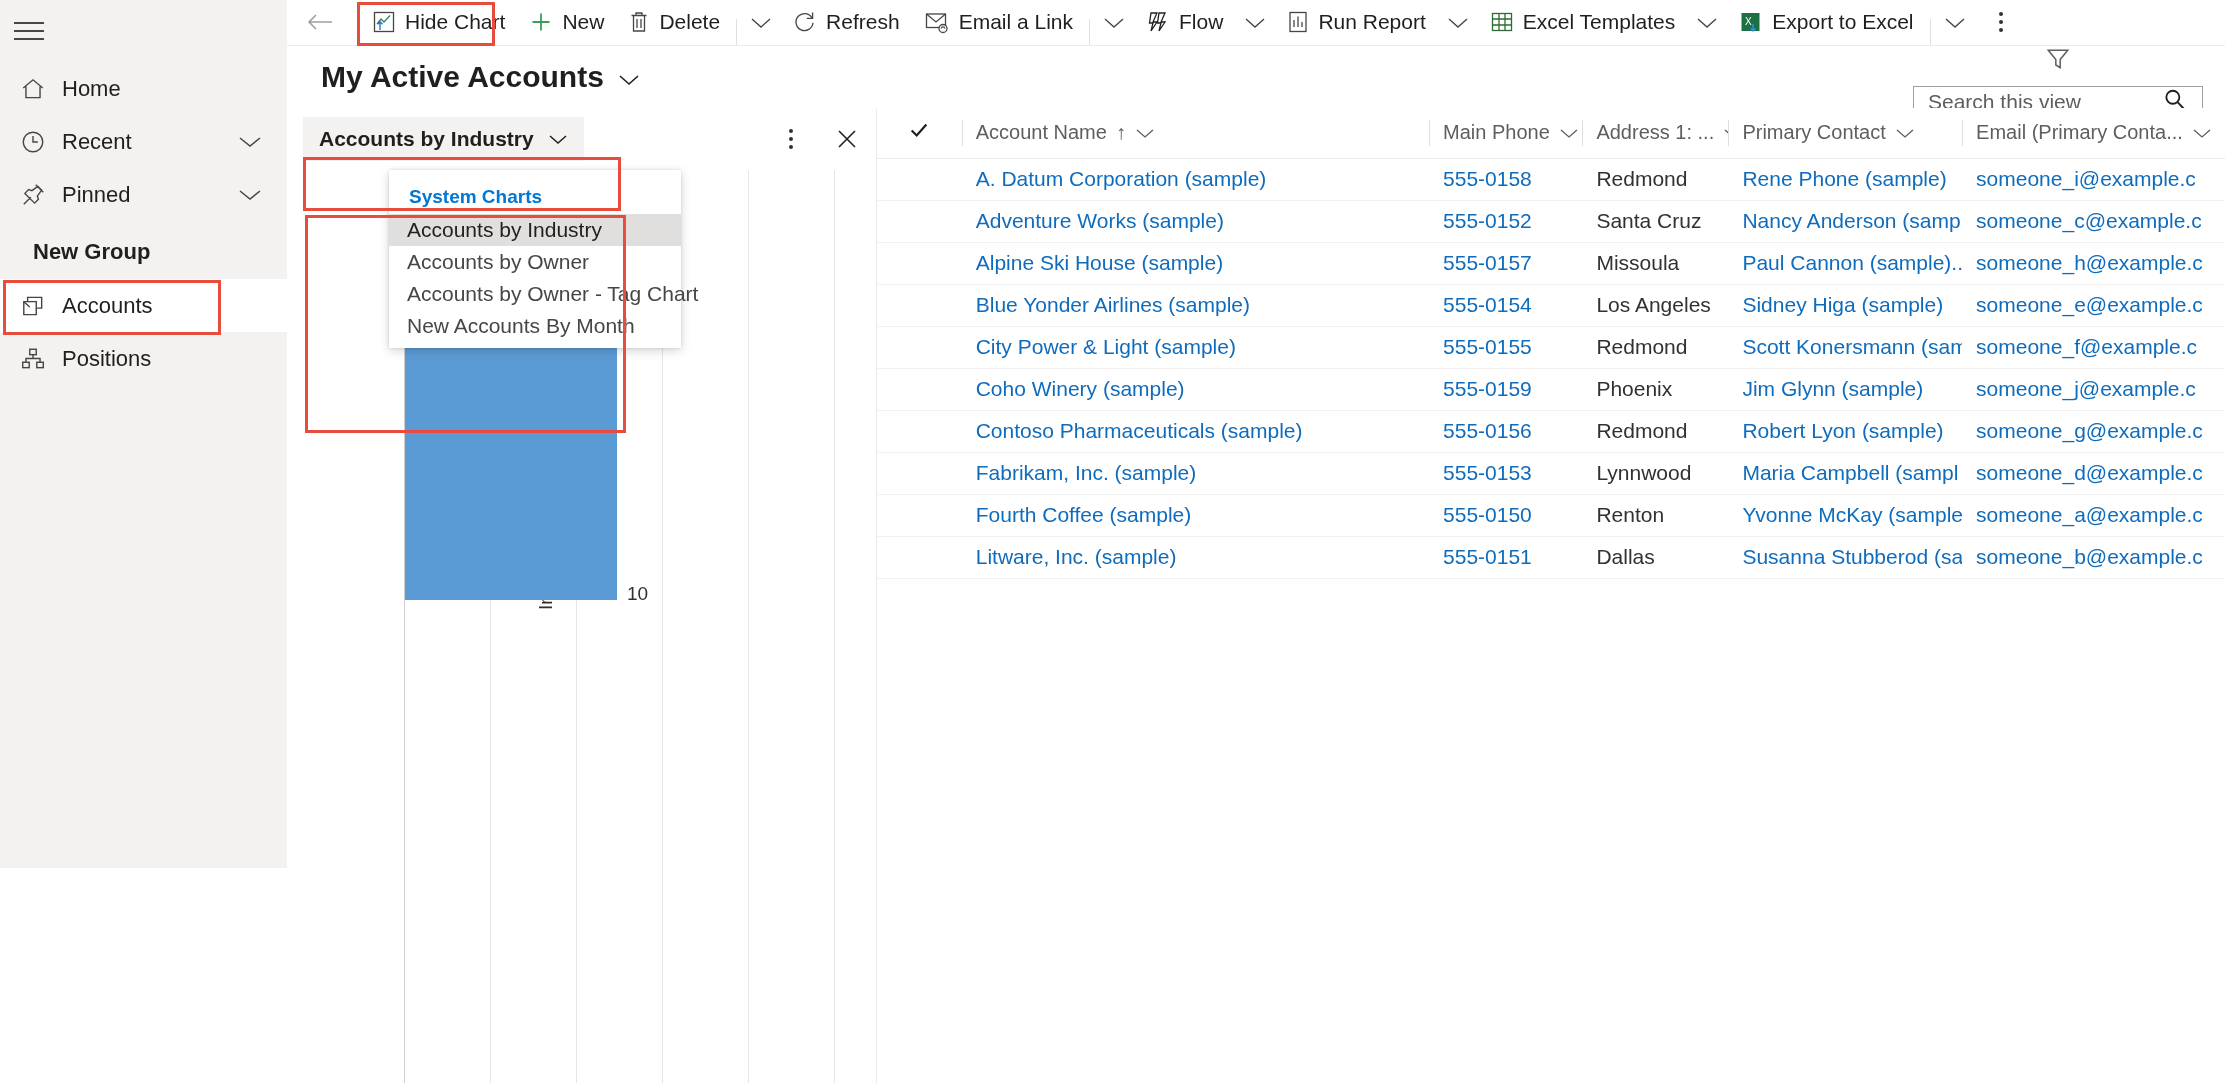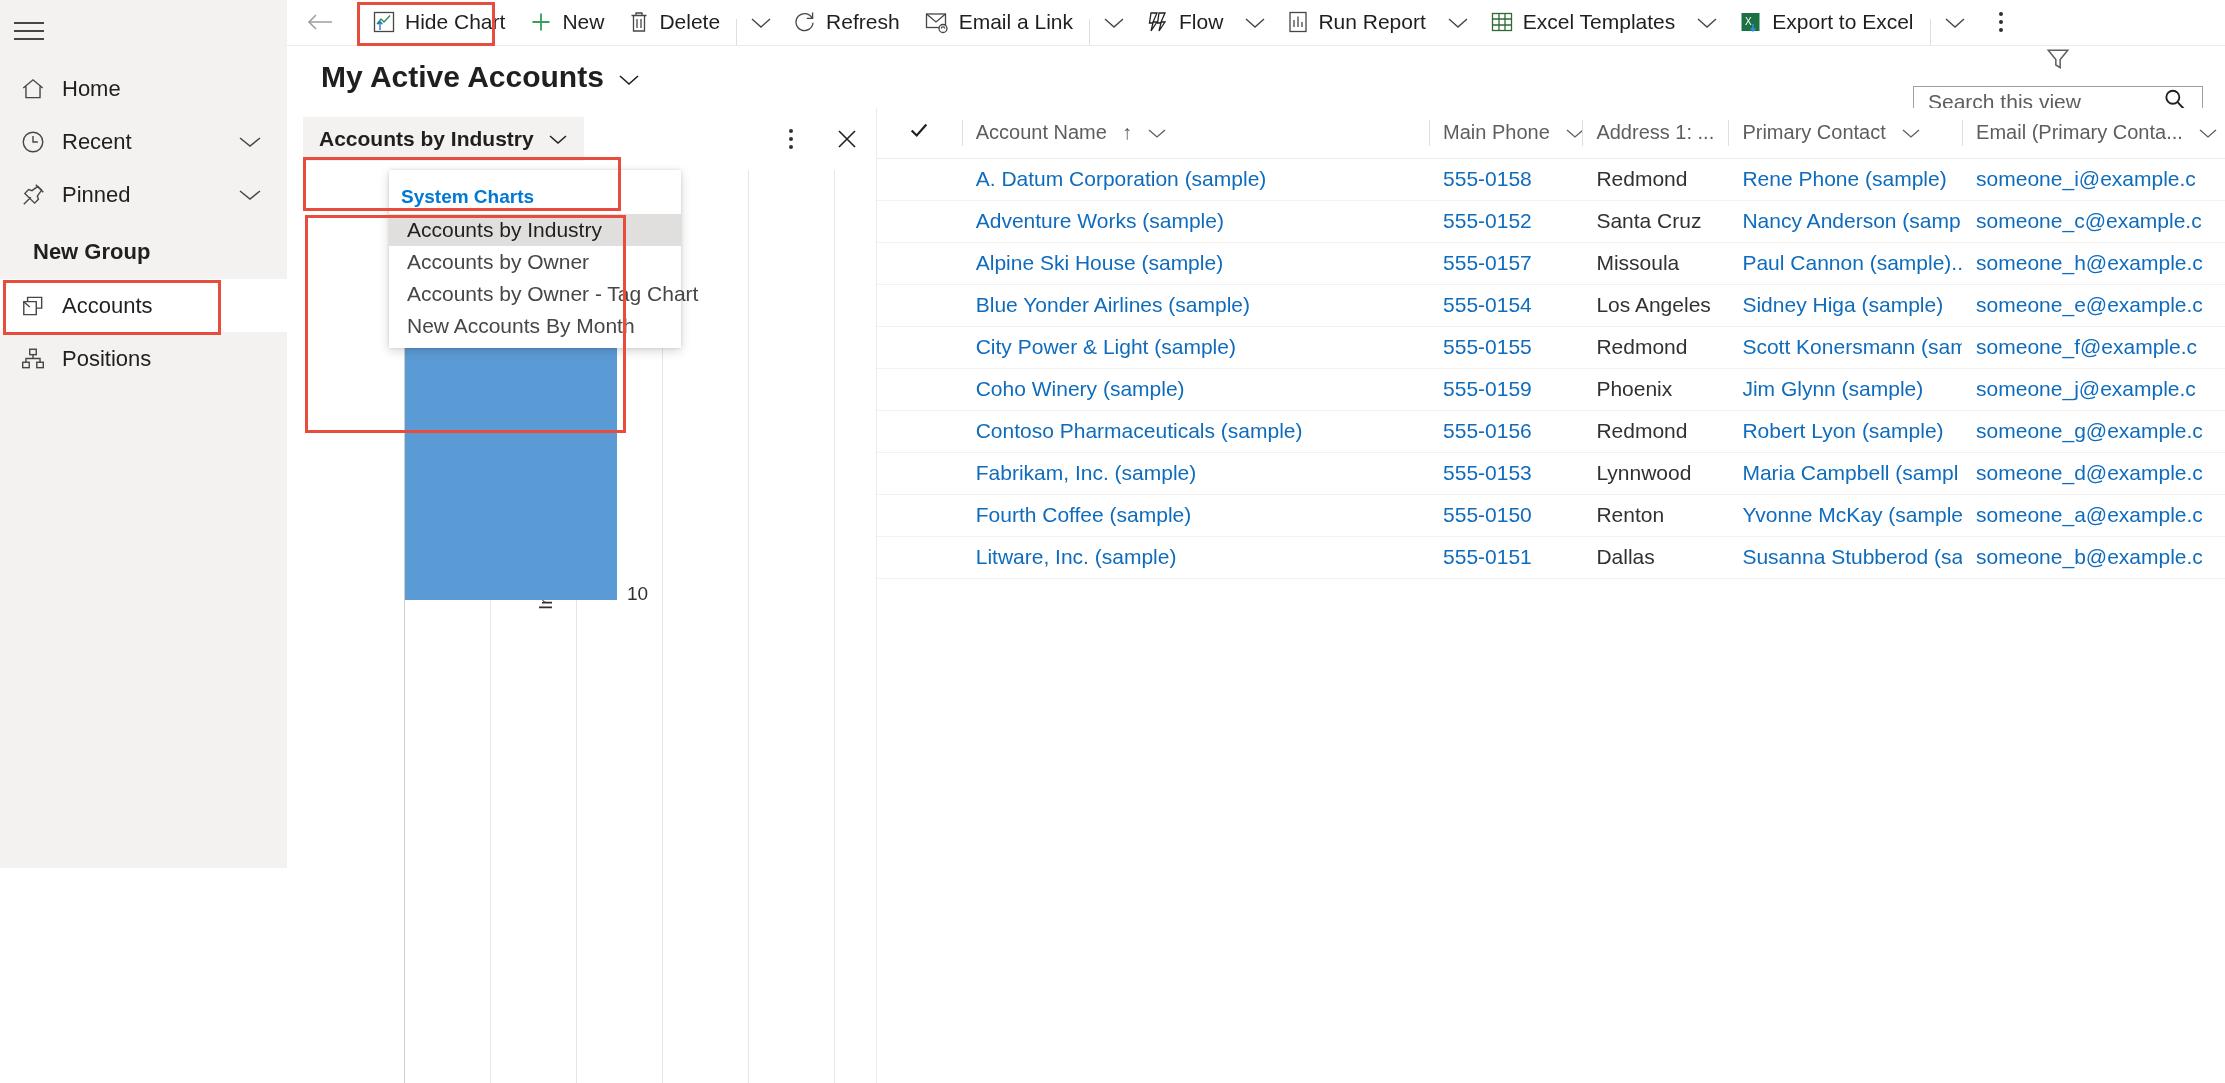--- a/index.html
+++ b/index.html
@@ -157,42 +157,42 @@
 
   
   .dropdown {
     position: absolute; left: 102px; top: 62px;
     width: 292px; background: #fff;
     box-shadow: 0 3px 10px rgba(0,0,0,0.16), 0 0 3px rgba(0,0,0,0.12);
     z-index: 40; padding: 8px 0 6px 0;
   }
   .dd-header {
     font-size: 19px; font-weight: bold; color: #0078d4;
-    padding: 8px 18px 6px 12px;
+    padding: 8px 18px 6px 20px;
   }
   .dd-item {
     font-size: 21px; color: #484644; padding: 8px 18px; height: 32px;
     display: flex; align-items: center; cursor: pointer; white-space: nowrap;
   }
   .dd-item.active { background: #e1dfdd; color: #201f1e; }
 
   
   .gridpane { flex: 1; position: relative; overflow: hidden; background: #fff; }
   table.grid { border-collapse: collapse; width: 100%; table-layout: fixed; }
   table.grid th {
     height: 50px; font-weight: normal; font-size: 20px; color: #605e5c;
     text-align: left; padding: 0 0 0 14px; vertical-align: middle;
     border-bottom: 1px solid #edebe9; position: relative;
     white-space: nowrap; overflow: hidden;
   }
   table.grid th .thin {
     position: absolute; left: 0; top: 12px; bottom: 12px; width: 1px; background: #e1dfdd;
   }
   table.grid th.check { width: 58px; padding-left: 0; text-align: center; }
-  table.grid th .hdrinner { display: flex; align-items: center; gap: 15px; }
+  table.grid th .hdrinner { display: flex; align-items: center; gap: 9px; }
   table.grid td {
     height: 42px; font-size: 21px; padding: 0 0 0 14px;
     border-bottom: 1px solid #f3f2f1; vertical-align: middle;
     white-space: nowrap; overflow: hidden;
   }
   td.link { color: #0f6cbd; }
   td.plain { color: #323130; }
   .colw-check { width: 58px; }
   .colw-name { width: 320px; }
   .colw-phone { width: 105px; }

